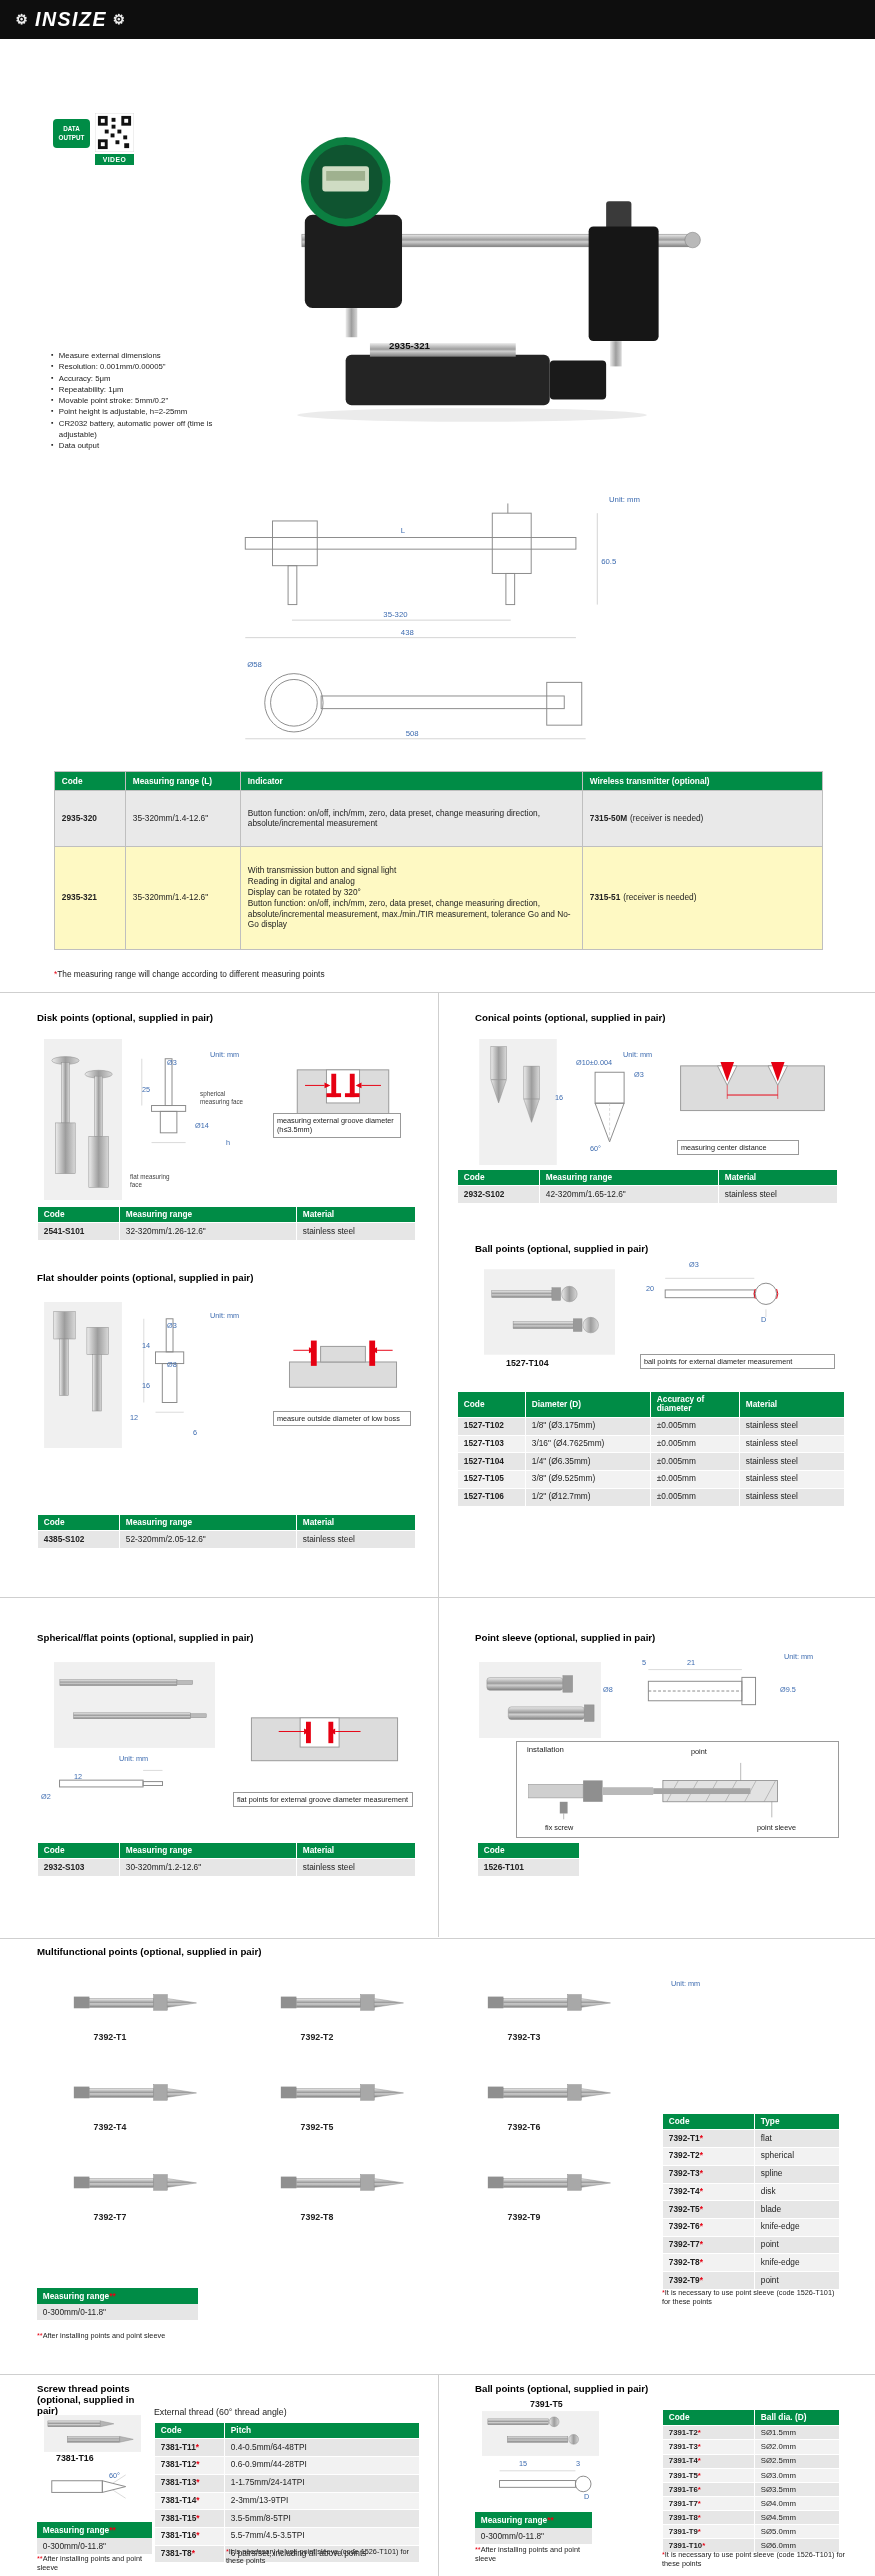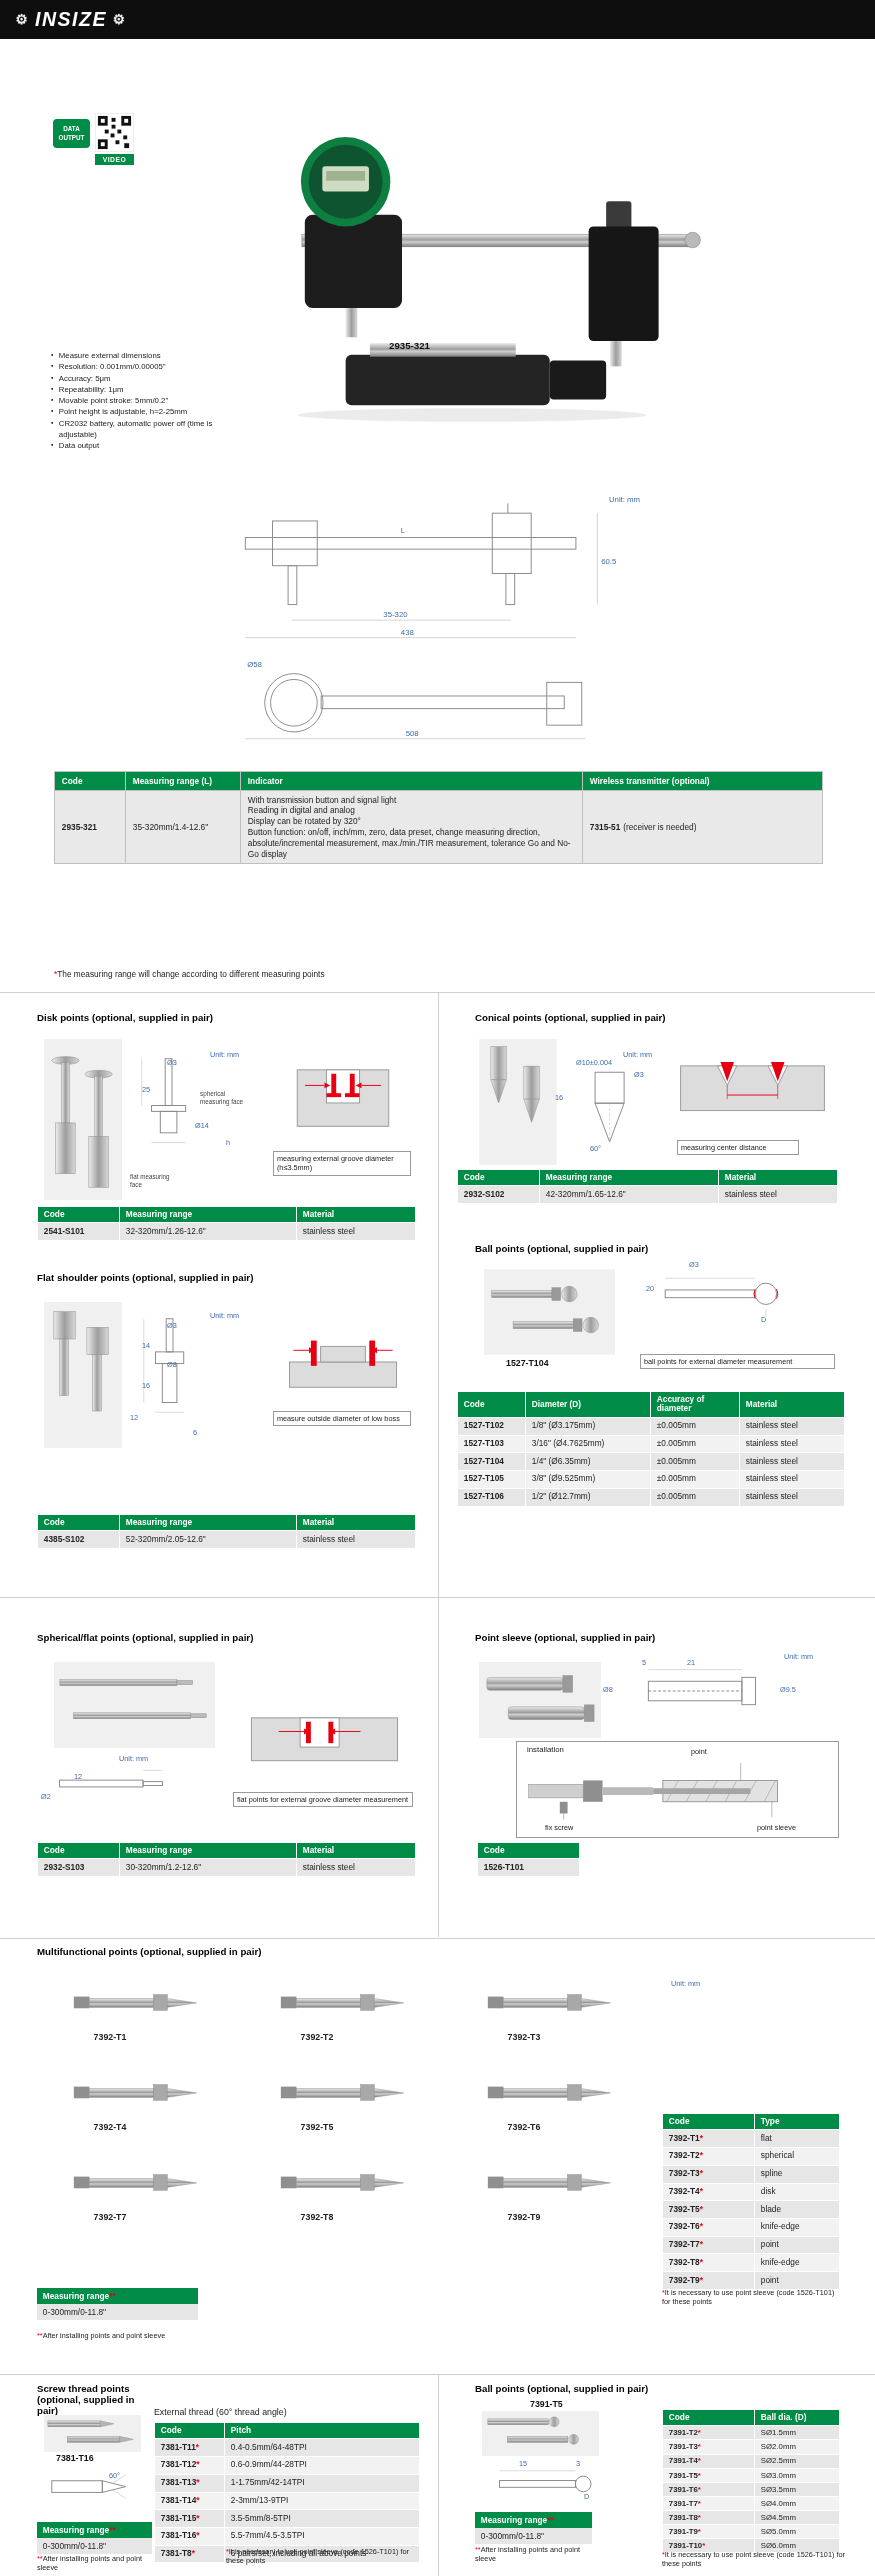--- a/index.html
+++ b/index.html
@@ -164,20 +164,26 @@
     <thead>
       <tr>
         <th>Code</th>
         <th>Measuring range (L)</th>
         <th>Indicator</th>
         <th>Wireless transmitter (optional)</th>
       </tr>
     </thead>
     <tbody>
 
+    <tr>
+        <td class="code">2935-320</td>
+        <td>35-320mm/1.4-12.6"</td>
+        <td class="pre">Button function: on/off, inch/mm, zero, data preset, change measuring direction, absolute/incremental measurement</td>
+        <td class="wt"><b>7315-50M</b><span>(receiver is needed)</span></td>
+      </tr>
         <tr>
         <td class="code">2935-321</td>
         <td>35-320mm/1.4-12.6"</td>
         <td class="pre">With transmission button and signal light
 Reading in digital and analog
 Display can be rotated by 320°
 Button function: on/off, inch/mm, zero, data preset, change measuring direction, absolute/incremental measurement, max./min./TIR measurement, tolerance Go and No-Go display</td>
         <td class="wt"><b>7315-51</b><span>(receiver is needed)</span></td>
       </tr>
       </tbody>
@@ -229,21 +235,21 @@
     <rect x="58" y="12" width="34" height="34" fill="#fff" stroke="#999"></rect>
     <rect x="63" y="16" width="5" height="24" fill="#e60012"></rect>
     <rect x="82" y="16" width="5" height="24" fill="#e60012"></rect>
     <rect x="58" y="36" width="15" height="4" fill="#e60012"></rect>
     <rect x="77" y="36" width="15" height="4" fill="#e60012"></rect>
     <line x1="36" y1="28" x2="56" y2="28" stroke="#e60012"></line>
     <polygon points="56,25 62,28 56,31" fill="#e60012"></polygon>
     <line x1="114" y1="28" x2="94" y2="28" stroke="#e60012"></line>
     <polygon points="94,25 88,28 94,31" fill="#e60012"></polygon>
   </svg>
-  <div class="abs cap" style="left:273px;top:1151px;width:138px">measuring external groove diameter (h≤3.5mm)</div>
+  <div class="abs cap" style="left:273px;top:1113px;width:128px">measuring external groove diameter (h≤3.5mm)</div>
   <table class="abs dt" style="left:37px;top:1206px;width:377px">
     <colgroup>
         <col style="width:82px">
         <col style="width:177px">
         <col style="width:119px">
       </colgroup>
     <thead>
         <tr>
       <th>Code</th>
       <th>Measuring range</th>
@@ -759,21 +765,21 @@
     <tr>
         <td class="code"><span>7381-T11</span><span class="red">*</span></td>
         <td>0.4-0.5mm/64-48TPI</td>
       </tr>
         <tr>
         <td class="code"><span>7381-T12</span><span class="red">*</span></td>
         <td>0.6-0.9mm/44-28TPI</td>
       </tr>
         <tr>
         <td class="code"><span>7381-T13</span><span class="red">*</span></td>
-        <td>1-1.75mm/42-14TPI</td>
+        <td>1-1.75mm/24-14TPI</td>
       </tr>
         <tr>
         <td class="code"><span>7381-T14</span><span class="red">*</span></td>
         <td>2-3mm/13-9TPI</td>
       </tr>
         <tr>
         <td class="code"><span>7381-T15</span><span class="red">*</span></td>
         <td>3.5-5mm/8-5TPI</td>
       </tr>
         <tr>

